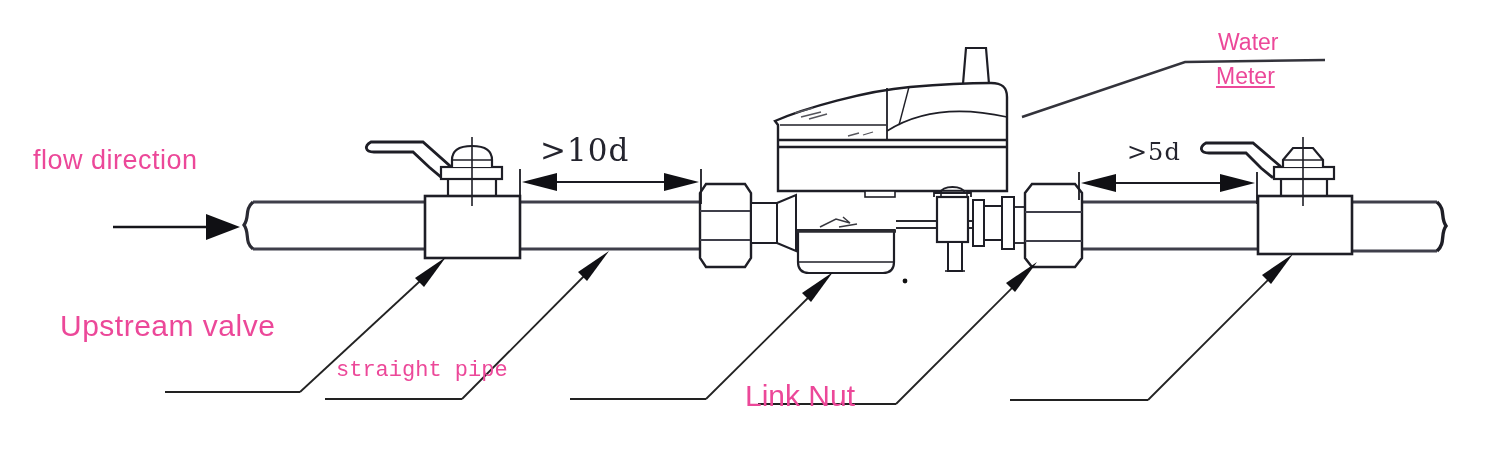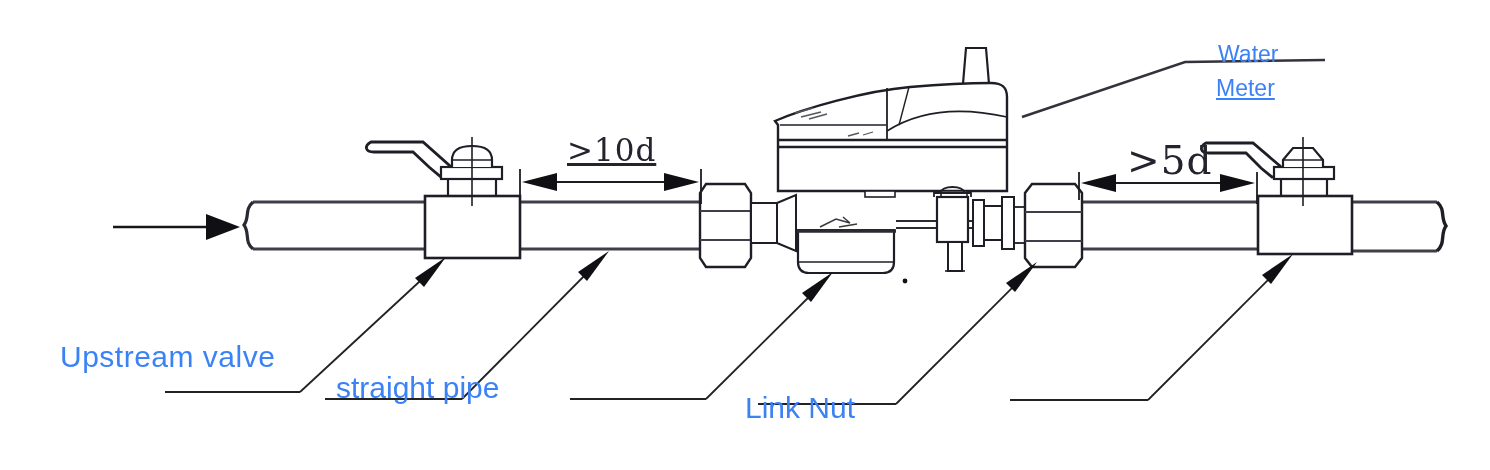--- a/index.html
+++ b/index.html
@@ -6,42 +6,41 @@
   #stage{
     position:relative;
     width:1490px;height:470px;
     background:#ffffff;
     font-family:"Liberation Sans",sans-serif;
     overflow:hidden;
   }
   #artwork{position:absolute;left:0;top:0;}
   .lbl{
     position:absolute;
-    color:#3b82f6;
+    color:#ec4899;
     white-space:nowrap;
     line-height:1.1;
-    margin-top:12px;
   }
   .lbl-flow-direction {left:33px;  top:146px; font-size:27px; letter-spacing:.5px;}
-  .lbl-upstream-valve {left:60px;  top:328px; font-size:30px; letter-spacing:.5px;}
-  .lbl-straight-pipe  {left:336px; top:359px; font-size:30px;}
+  .lbl-upstream-valve {left:60px;  top:309px; font-size:30px; letter-spacing:.5px;}
+  .lbl-straight-pipe  {left:336px; top:359px; font-size:22px;font-family:Liberation Mono, monospace;}
   .lbl-flow-dir-sign  {left:514px; top:356px; font-size:22px;}
   .lbl-link-nut       {left:745px; top:379px; font-size:30px;}
   .lbl-downstream     {left:966px; top:333px; font-size:21px;}
   .lbl-water          {left:1218px;top:30px;  font-size:23px;}
   .lbl-meter          {left:1216px;top:64px;  font-size:23px;text-decoration:underline;}
   .dim{
     position:absolute;
     font-family:"DejaVu Serif","Liberation Serif",serif;
     color:#24242e;
     font-size:31px;
     letter-spacing:1px;
   }
-  .dim-10d{left:567px;top:132px;text-decoration:underline;}
-  .dim-5d {left:1127px;top:138px;font-size:39px;}
+  .dim-10d{left:540px;top:132px;}
+  .dim-5d {left:1127px;top:138px;font-size:24px;}
 </style>
 </head>
 <body>
 
 <div id="stage">
 
   <svg id="artwork" width="1490" height="470" viewBox="0 0 1490 470">
 
     <g stroke="#3f3f4a" stroke-width="3" fill="none">
       <line x1="253" y1="202" x2="425" y2="202"></line>
@@ -198,20 +197,21 @@
     <g stroke="#222" stroke-width="1.8" fill="#101014">
       <line x1="1010" y1="400" x2="1148" y2="400"></line>
       <line x1="1148" y1="400" x2="1280" y2="268"></line>
       <polygon points="1293,254 1271,284 1262,275" stroke="none"></polygon>
     </g>
     <g stroke="#33333b" stroke-width="2.4" fill="none">
       <polyline points="1022,117 1185,62 1325,60"></polyline>
     </g>
   </svg>
 
+  <div class="lbl lbl-flow-direction">flow direction</div>
 
   <div class="lbl lbl-upstream-valve">Upstream valve</div>
 
   <div class="lbl lbl-straight-pipe">straight pipe</div>
 
 
   <div class="lbl lbl-link-nut">Link Nut</div>
 
 
   <div class="lbl lbl-water">Water</div>

